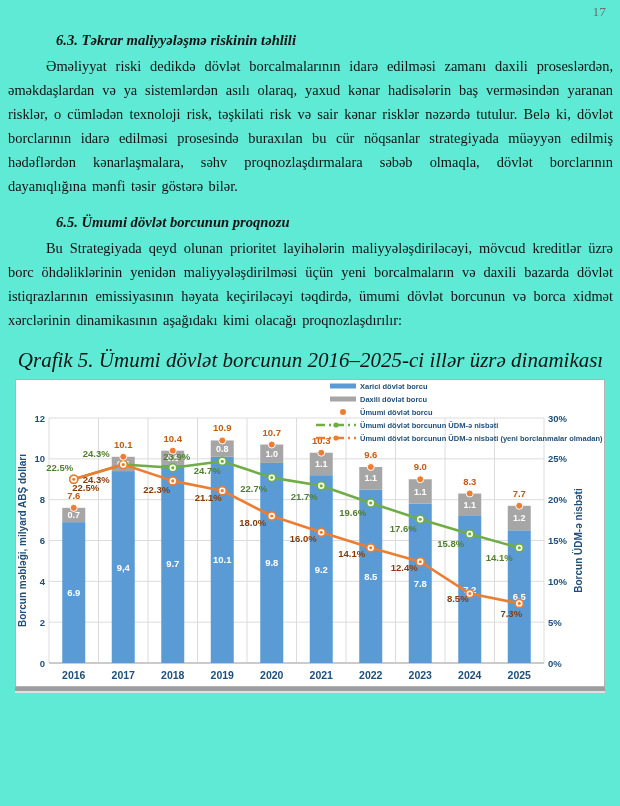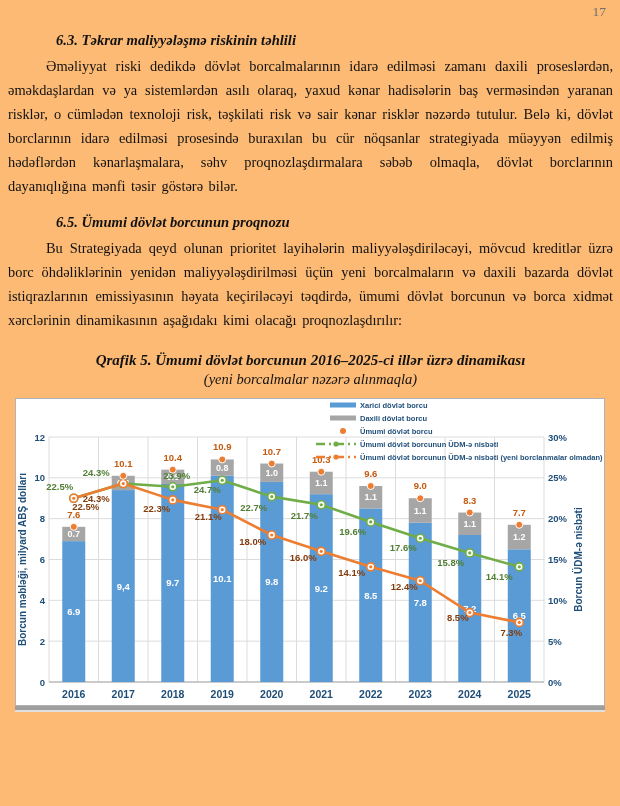--- a/index.html
+++ b/index.html
@@ -1,26 +1,26 @@
 <!DOCTYPE html>
 <html lang="az"><head>
 <meta charset="utf-8">
 <style>
   html,body{margin:0;padding:0;background:#ffffff;}
-  .page{position:relative;width:620px;height:806px;background:#fdba74;overflow:hidden;
+  .page{position:relative;width:620px;height:806px;background:#5eead4;overflow:hidden;
         font-family:"Liberation Serif",serif;color:#121212;}
   .page-number{position:absolute;top:4px;right:14px;font-size:13.5px;color:#6e6e6e;
         font-family:"Liberation Serif",serif;}
   .content{padding:0 7px 0 8px;}
   .section-heading{font-style:italic;font-weight:bold;font-size:14.6px;line-height:20px;
         margin:14px 0 4px 48px;}
   .section-heading.first{margin-top:30px;}
   .para{font-size:14.4px;line-height:24px;text-align:justify;margin:0;text-indent:38px;
         word-spacing:2px;}
-  .chart-title{ text-align:center;margin-top:18px;font-size:15px;font-weight:bold;
+  .chart-title{ text-align:center;margin-top:18px;font-size:21px;font-weight:normal;
         font-style:italic;line-height:20px;}
   .chart-subtitle{text-align:center;font-size:14.5px;font-style:italic;line-height:19px;}
   .chart-box{position:relative;margin:9px 0 0 15px;width:590px;height:308px;
         box-sizing:border-box;border:1px solid #b3b3b3;background:#fff;
         box-shadow:0 4px 0 #9e9e9e, 0 6px 0 #e0e0e0;}
   .chart-box svg{display:block;}
 </style>
 </head>
 <body>
 
@@ -29,21 +29,20 @@
 
   <div class="content">
     <div class="section-heading first">6.3. Təkrar maliyyələşmə riskinin təhlili</div>
 
     <p class="para">Əməliyyat riski dedikdə dövlət borcalmalarının idarə edilməsi zamanı daxili proseslərdən, əməkdaşlardan və ya sistemlərdən asılı olaraq, yaxud kənar hadisələrin baş verməsindən yaranan risklər, o cümlədən texnoloji risk, təşkilati risk və sair kənar risklər nəzərdə tutulur. Belə ki, dövlət borclarının idarə edilməsi prosesində buraxılan bu cür nöqsanlar strategiyada müəyyən edilmiş hədəflərdən kənarlaşmalara, səhv proqnozlaşdırmalara səbəb olmaqla, dövlət borclarının dayanıqlığına mənfi təsir göstərə bilər.</p>
 
     <div class="section-heading">6.5. Ümumi dövlət borcunun proqnozu</div>
     <p class="para">Bu Strategiyada qeyd olunan prioritet layihələrin maliyyələşdiriləcəyi, mövcud kreditlər üzrə borc öhdəliklərinin yenidən maliyyələşdirilməsi üçün yeni borcalmaların və daxili bazarda dövlət istiqrazlarının emissiyasının həyata keçiriləcəyi təqdirdə, ümumi dövlət borcunun və borca xidmət xərclərinin dinamikasının aşağıdakı kimi olacağı proqnozlaşdırılır:</p>
 
     <div class="chart-title">Qrafik 5. Ümumi dövlət borcunun 2016–2025-ci illər üzrə dinamikası</div>
-    <div class="chart-subtitle">(yeni borcalmalar nəzərə alınmaqla)</div>
   </div>
 
   <div class="chart-box">
     <svg id="chart-svg" width="588" height="306" viewBox="0 0 588 306">
         <g>
           <line x1="33" y1="38" x2="33" y2="283" stroke="#DCDCDC" stroke-width="1"></line>
           <line x1="82.5" y1="38" x2="82.5" y2="283" stroke="#DCDCDC" stroke-width="1"></line>
           <line x1="132" y1="38" x2="132" y2="283" stroke="#DCDCDC" stroke-width="1"></line>
           <line x1="181.5" y1="38" x2="181.5" y2="283" stroke="#DCDCDC" stroke-width="1"></line>
           <line x1="231" y1="38" x2="231" y2="283" stroke="#DCDCDC" stroke-width="1"></line>

